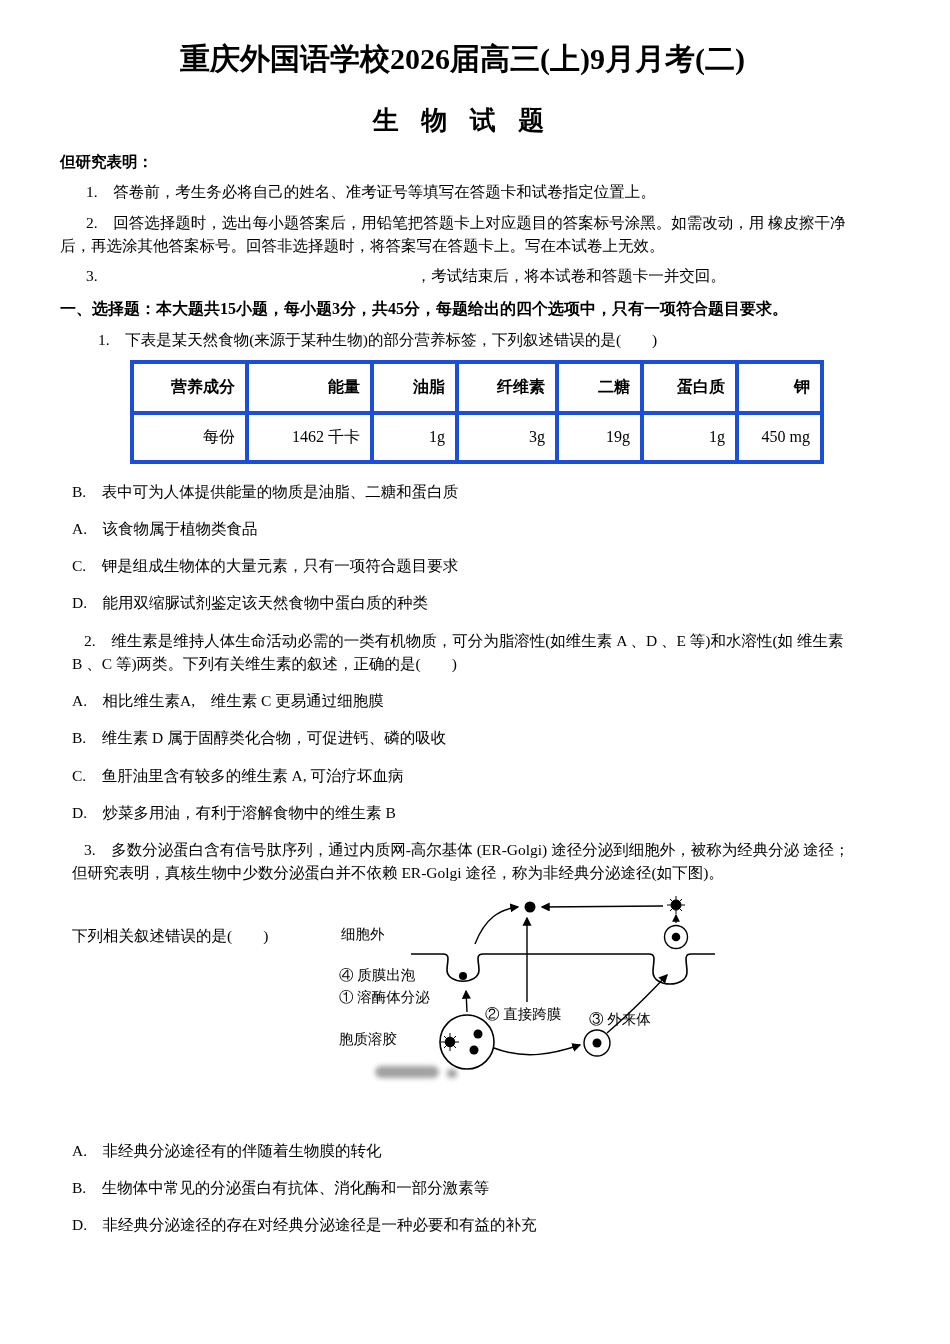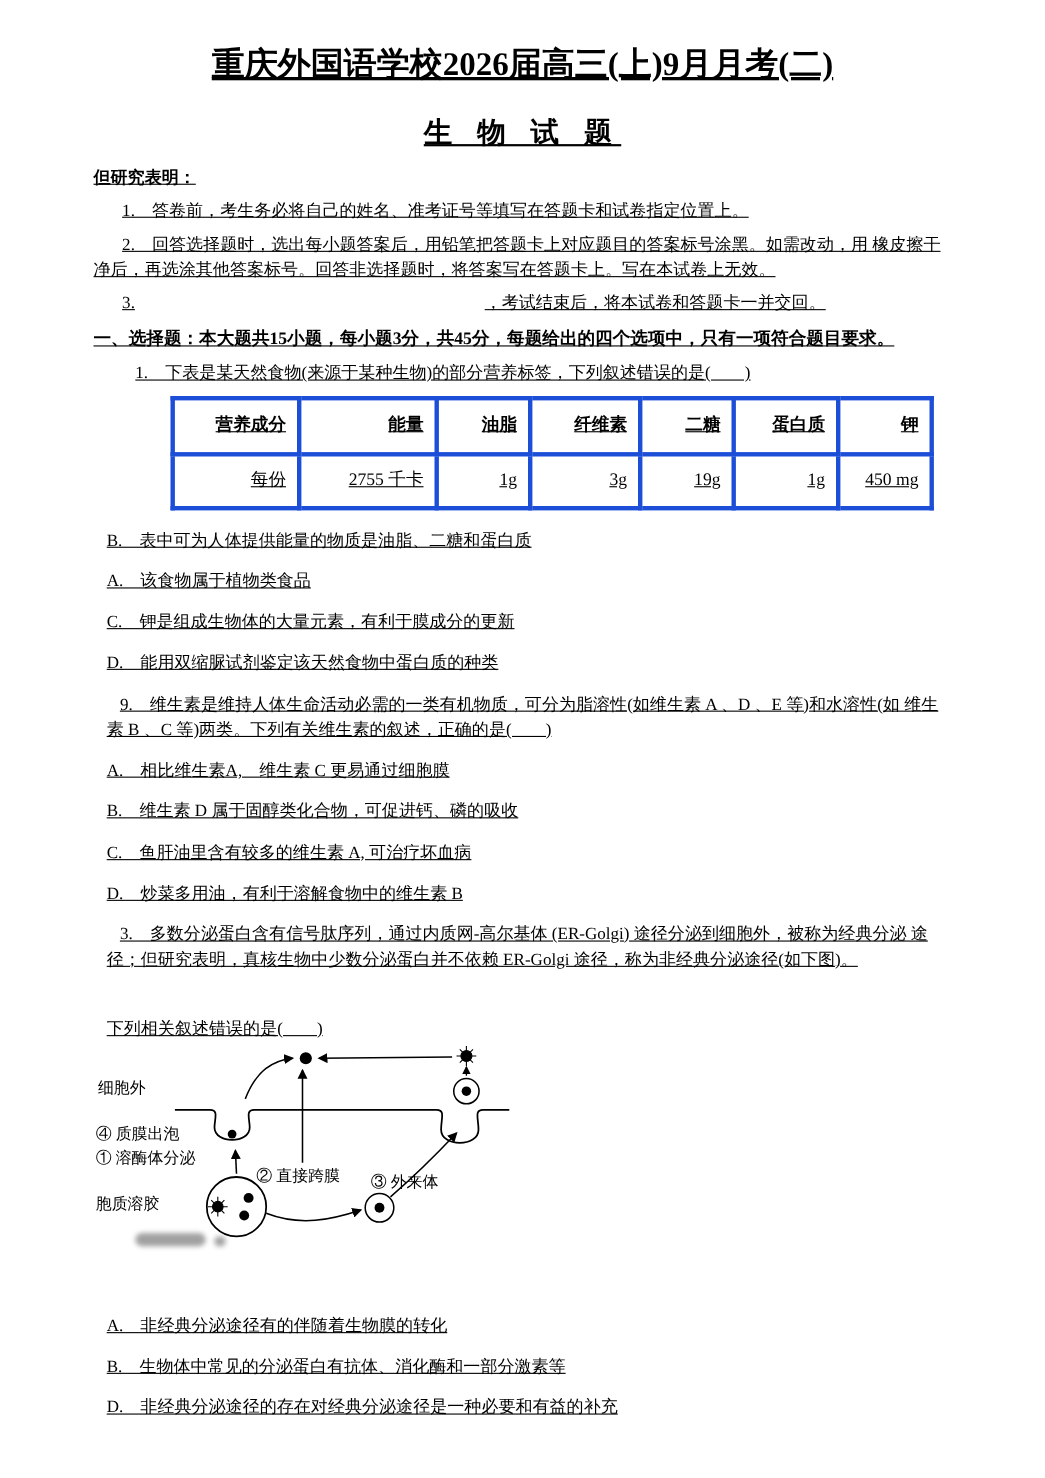--- a/index.html
+++ b/index.html
@@ -1,21 +1,21 @@
 <!DOCTYPE html>
 <html><head>
 <meta charset="utf-8">
 <style>
   html, body { margin: 0; padding: 0; }
   body {
     width: 950px; height: 1344px; overflow: hidden;
     background: #ffffff; color: #000000;
     font-family: "Liberation Serif", "DejaVu Serif", serif;
   }
-  .page { padding: 26px 85px 0 85px; font-size: 15.5px; line-height: 1.5; text-decoration: underline; }
+  .page { padding: 26px 85px 0 60px; font-size: 15.5px; line-height: 1.5; }
 
   .title   { font-size: 30px; font-weight: 700; text-align: center; margin: 10px 0 20px; }
   .subtitle{ font-size: 26px; font-weight: 700; text-align: center; letter-spacing: 8px; margin: 0 0 10px; }
 
   .notice-heading { font-weight: 700; }
   .note { margin: 7px 0; text-indent: 26px; }
   .note .note3-text { margin-left: 318px; }
 
   .section-heading { font-weight: 700; font-size: 16px; margin: 10px 0 6px; text-indent: 0; }
 
@@ -24,21 +24,21 @@
 
   .option { margin: 14px 0; padding-left: 12px; }
 
   table.nutrition { border-collapse: collapse; margin: 8px 0 16px 70px; font-size: 16px; }
   table.nutrition th, table.nutrition td {
     border: 4px solid #1d4ed8; text-align: right; padding: 0 10px;
   }
   table.nutrition th { height: 47px; font-weight: 700; }
   table.nutrition td { height: 45px; font-weight: 400; margin-top: 19px; }
 
-  .q3-figure-row { display: flex; align-items: flex-start; margin: 2px 0 42px 0; flex-direction: column; }
+  .q3-figure-row { display: flex; align-items: flex-start; margin: 2px 0 42px 0; }
   .q3-ask { width: 265px; padding-top: 32px; padding-left: 12px; }
   .diagram { flex: 0 0 auto; }
   .diagram text { font-size: 14.5px; fill: #000; font-family: inherit; }
 </style>
 </head>
 <body>
 
 <div class="page">
 
   <h1 class="title">重庆外国语学校2026届高三(上)9月月考(二)</h1>
@@ -70,37 +70,37 @@
         <th>营养成分</th>
         <th>能量</th>
         <th>油脂</th>
         <th>纤维素</th>
         <th>二糖</th>
         <th>蛋白质</th>
         <th>钾</th>
       </tr>
       <tr>
         <td>每份</td>
-        <td>2755 千卡</td>
+        <td>1462 千卡</td>
         <td>1g</td>
         <td>3g</td>
         <td>19g</td>
         <td>1g</td>
         <td>450 mg</td>
       </tr>
     </tbody>
       </table>
     <p class="option">B.　表中可为人体提供能量的物质是油脂、二糖和蛋白质</p>
     <p class="option">A.　该食物属于植物类食品</p>
-    <p class="option">C.　钾是组成生物体的大量元素，有利于膜成分的更新</p>
+    <p class="option">C.　钾是组成生物体的大量元素，只有一项符合题目要求</p>
     <p class="option">D.　能用双缩脲试剂鉴定该天然食物中蛋白质的种类</p>
   </div>
 
   <div>
-    <p class="stem small-indent">9.　维生素是维持人体生命活动必需的一类有机物质，可分为脂溶性(如维生素 A 、D 、E 等)和水溶性(如 维生素 B 、C 等)两类。下列有关维生素的叙述，正确的是(　　)</p>
+    <p class="stem small-indent">2.　维生素是维持人体生命活动必需的一类有机物质，可分为脂溶性(如维生素 A 、D 、E 等)和水溶性(如 维生素 B 、C 等)两类。下列有关维生素的叙述，正确的是(　　)</p>
     <p class="option">A.　相比维生素A,　维生素 C 更易通过细胞膜</p>
     <p class="option">B.　维生素 D 属于固醇类化合物，可促进钙、磷的吸收</p>
     <p class="option">C.　鱼肝油里含有较多的维生素 A, 可治疗坏血病</p>
     <p class="option">D.　炒菜多用油，有利于溶解食物中的维生素 B</p>
   </div>
 
   <div>
     <p class="stem small-indent">3.　多数分泌蛋白含有信号肽序列，通过内质网-高尔基体 (ER-Golgi)  途径分泌到细胞外，被称为经典分泌 途径；但研究表明，真核生物中少数分泌蛋白并不依赖 ER-Golgi 途径，称为非经典分泌途径(如下图)。</p>
 
     <div class="q3-figure-row">

